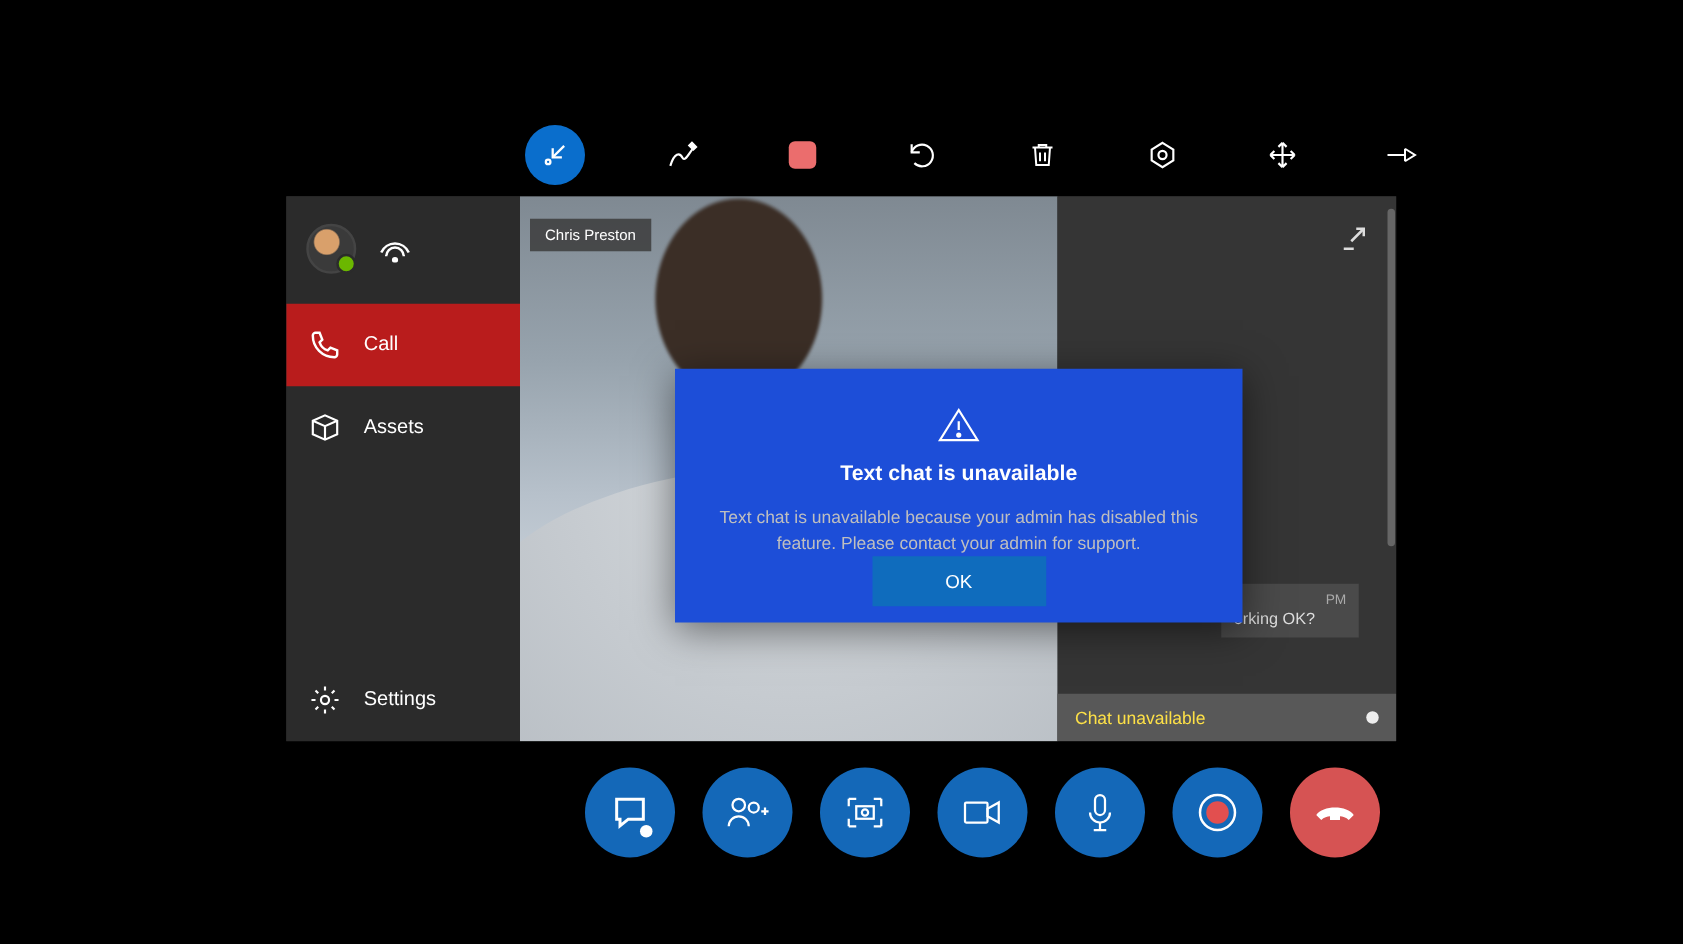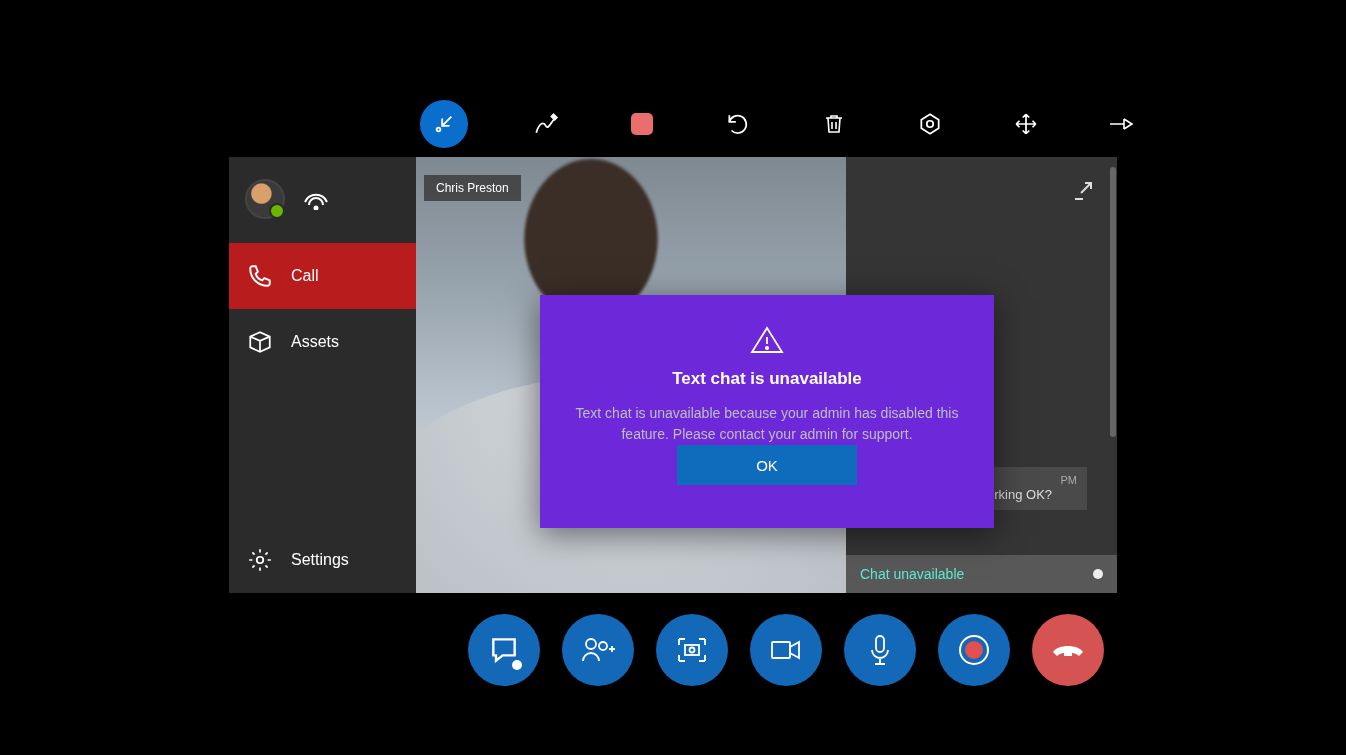--- a/index.html
+++ b/index.html
@@ -145,55 +145,55 @@
   }
   .chat-msg .time { font-size: 11px; color: #aaa; display:block; text-align:right;}
   .chat-input-row {
     position: absolute;
     left: 0; right: 0; bottom: 0;
     height: 38px;
     background: #585858;
     display: flex;
     align-items: center;
     padding: 0 14px;
-    color: #5eead4;
+    color: #fde047;
     font-size: 14px;
   }
   .chat-input-row .dot {
     width: 10px; height: 10px; border-radius: 50%; background: #eee;
     margin-left: auto;
   }
   .scrollbar {
     position: absolute;
     right: 1px; top: 10px;
     width: 6px; height: 270px;
     background: #666;
     border-radius: 3px;
   }
 
   
   .modal {
     position: absolute;
     left: 540px;
     top: 295px;
     width: 454px;
-    background: #6d28d9;
-    padding: 30px 28px 43px 28px;
+    background: #1d4ed8;
+    padding: 30px 28px 13px 28px;
     text-align: center;
     z-index: 10;
     box-shadow: 0 6px 30px rgba(0,0,0,0.5);
   }
   .modal .warn-icon { margin-bottom: 14px; display:flex; justify-content:center;}
   .modal-title { font-size: 17px; font-weight: 600; margin-bottom: 14px; }
   .modal-body { font-size: 14px; color: #bfbfbf; line-height: 1.5; padding: 0 6px;}
   .modal-btn {
     background: #0f6cbd;
     color: #fff;
     border: none;
-    width: 180px;
+    width: 139px;
     height: 40px;
     font-size: 15px;
     cursor: pointer;
   }
 
   
   .call-controls {
     position: absolute;
     left: 468px;
     top: 614px;

